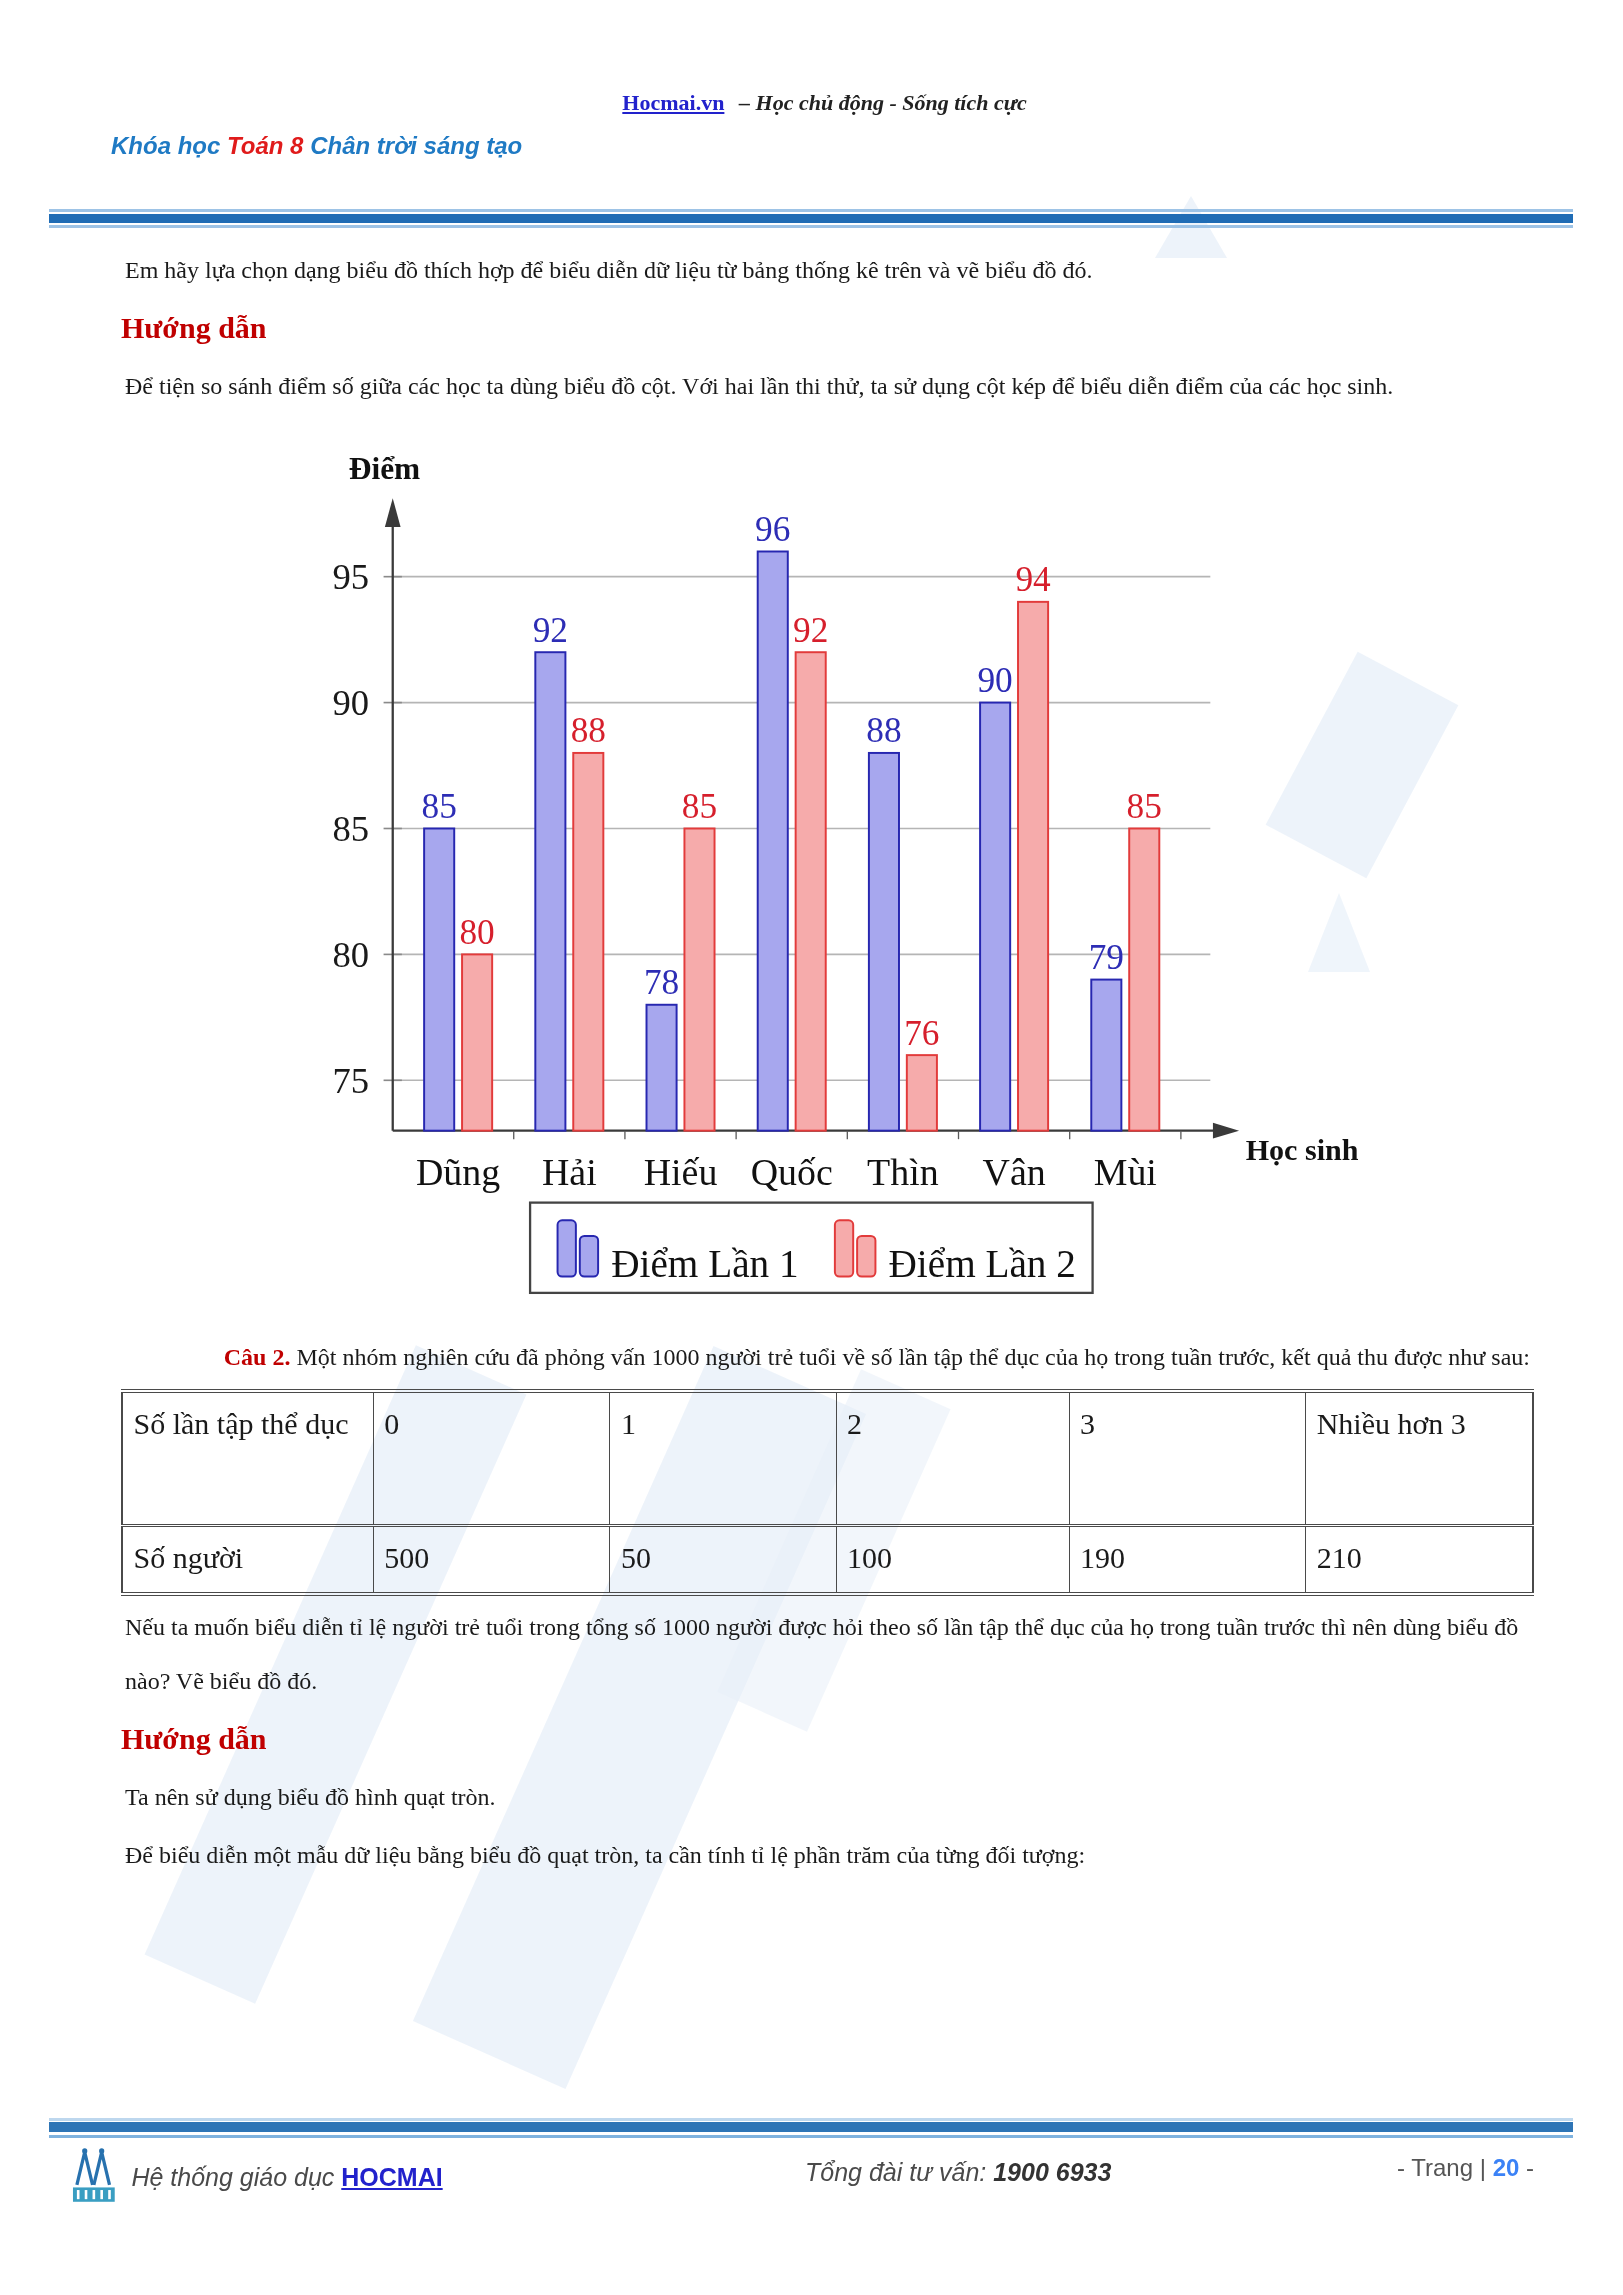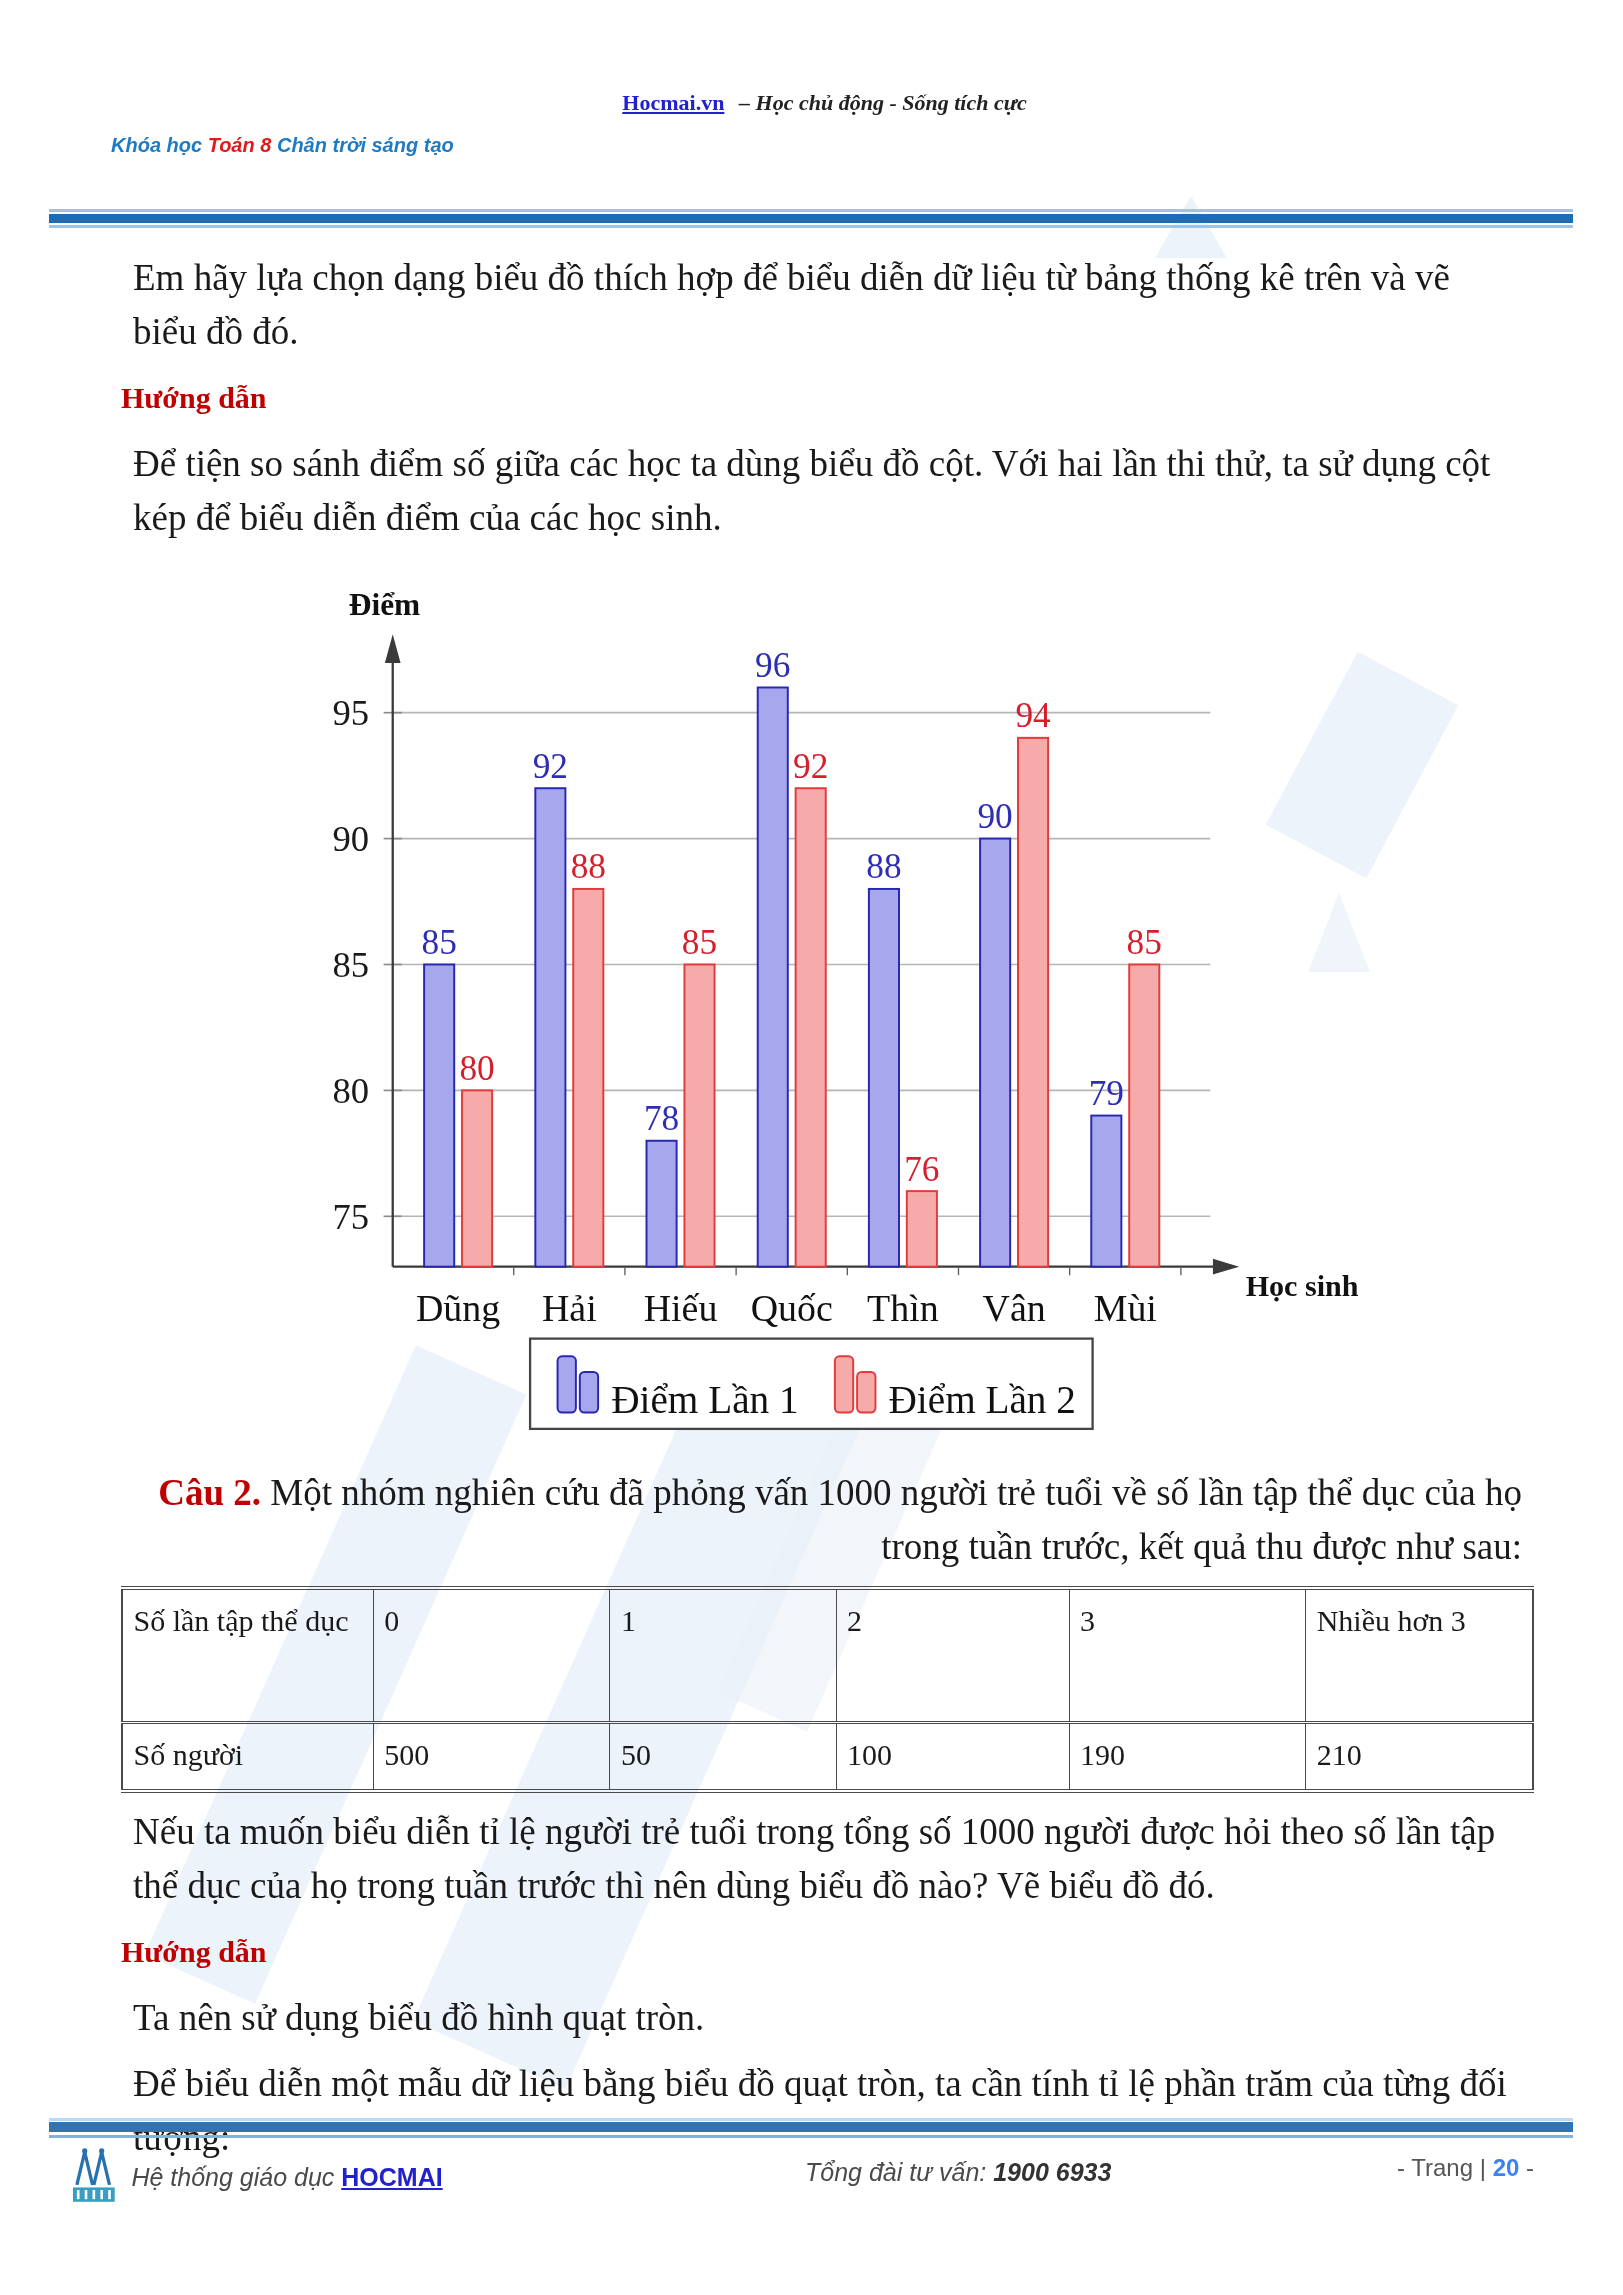--- a/index.html
+++ b/index.html
@@ -7,30 +7,30 @@
         font-family:"Liberation Serif","DejaVu Serif",serif;color:#1a1a1a;}
   .layer{position:absolute;inset:0;}
   
   .wm{position:absolute;background:#e7eff8;opacity:.75;}
   .wm-tri{position:absolute;width:0;height:0;opacity:.75;}
   
   .header{position:absolute;left:111px;top:84px;right:85px;z-index:2;}
   .hdr-line1{font-size:22px;line-height:37px;white-space:nowrap;text-align:center;}
   .hdr-site{color:#2222cc;font-weight:bold;text-decoration:underline;text-decoration-color:#2222cc;cursor:pointer;}
   .hdr-tag{font-style:italic;font-weight:bold;color:#222;margin-left:9.2px;}
-  .hdr-line2{font-family:"Liberation Sans","DejaVu Sans",sans-serif;font-size:20px;line-height:41px;
+  .hdr-line2{font-family:"Liberation Sans","DejaVu Sans",sans-serif;font-size:24px;line-height:41px;
              font-weight:bold;font-style:italic;color:#1f7ac4;margin-top:3.9px;white-space:nowrap;}
   .hdr-line2 .hl{color:#e01b1b;}
   .rule{position:absolute;left:49px;right:50px;top:209px;z-index:2;}
   .rule .r1{height:3.3px;background:#9dc3e6;}
   .rule .r2{height:9.8px;background:#1f6cb5;margin-top:1.3px;}
   .rule .r3{height:3.3px;background:#9dc3e6;margin-top:1.3px;}
   
   .main{position:absolute;left:121px;top:239px;width:1413px;z-index:2;}
-  .para{font-size:37px;line-height:54px;margin:12px;}
+  .para{font-size:24px;line-height:54px;margin:4px;}
   .red-head{font-size:30px;line-height:54px;font-weight:bold;color:#c00000;margin:0;}
   .q-label{font-weight:bold;color:#c00000;}
   .chart-wrap{margin:7.9px 0 0 154px;}
   .chart-svg{font-family:"Liberation Serif","DejaVu Serif",serif;display:block;}
   .q2{margin-top:26px;text-align:right;}
   
   table.data{border-collapse:collapse;width:1413px;margin-top:5.2px;
              border-top:4.6px double #4a4a4a;border-bottom:4.6px double #4a4a4a;
              border-left:2px solid #4a4a4a;border-right:2px solid #4a4a4a;}
   table.data td{border:1.3px solid #4a4a4a;font-size:30px;line-height:47px;

